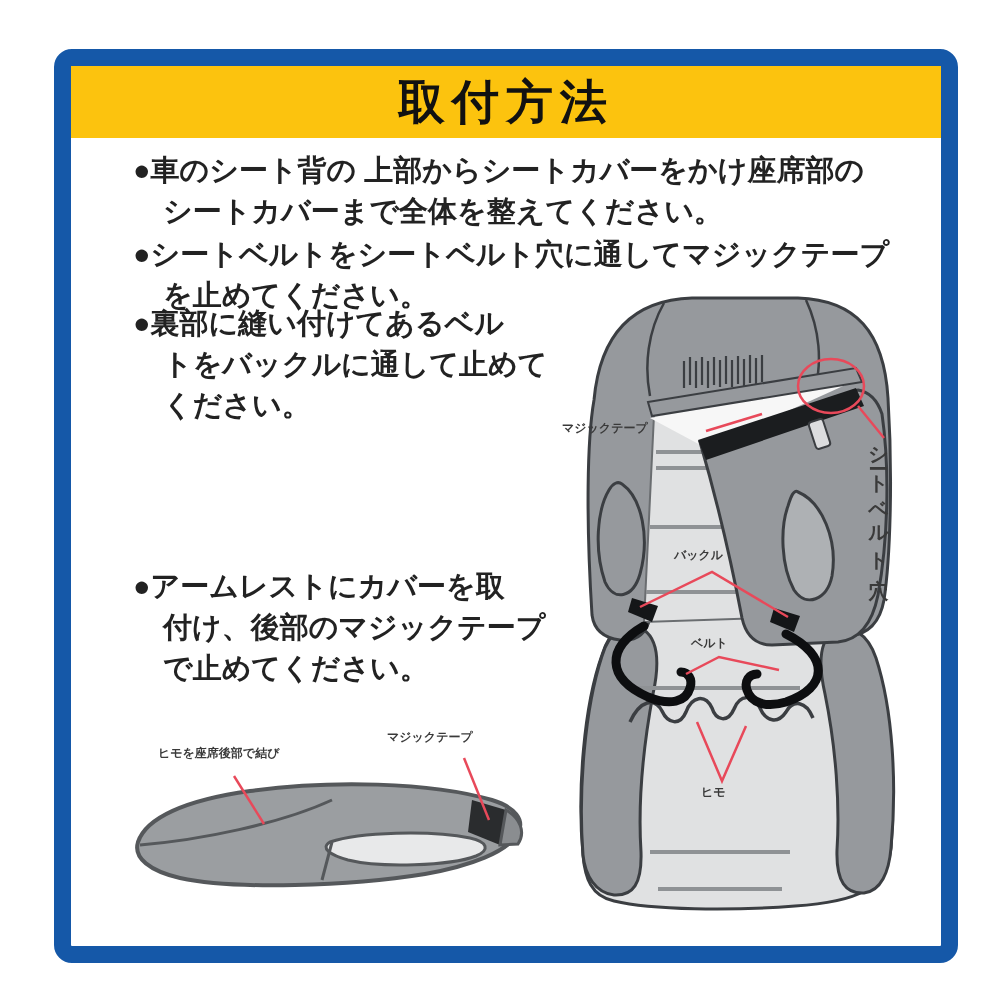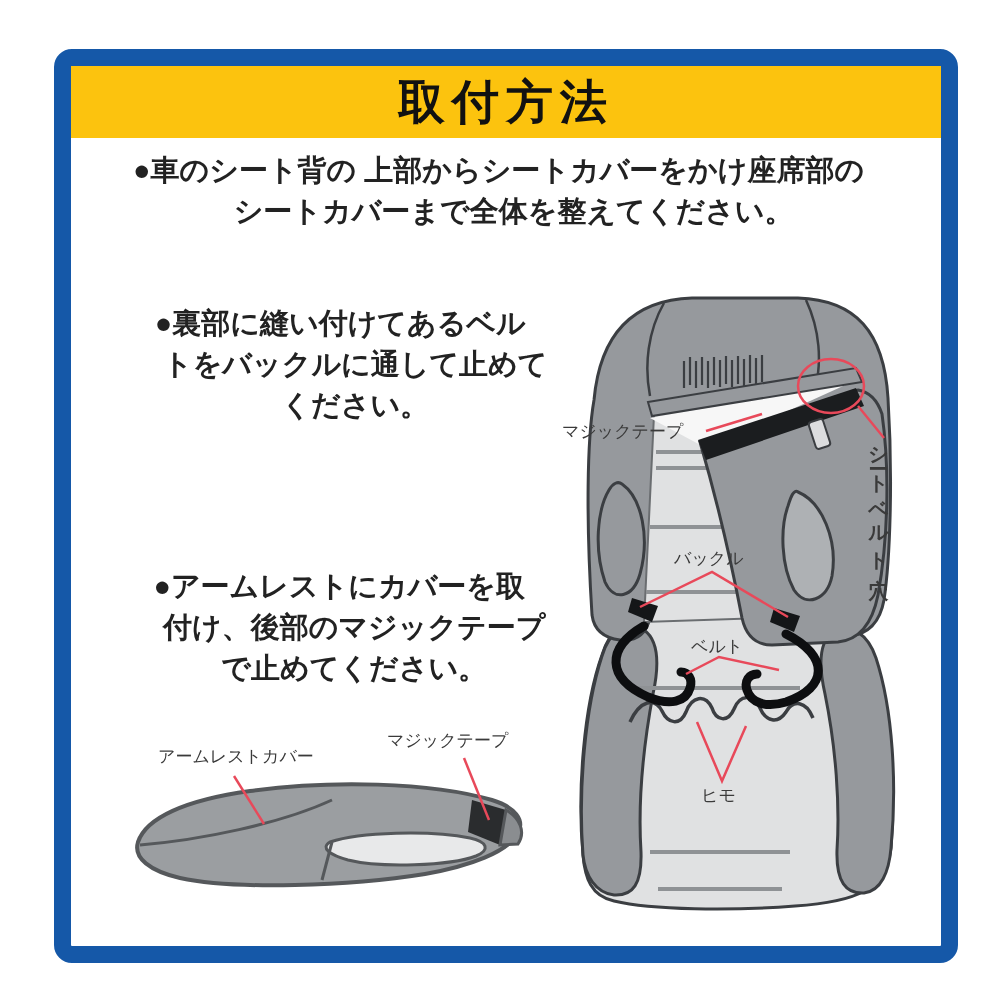--- a/index.html
+++ b/index.html
@@ -4,39 +4,41 @@
 <style>
   html,body{margin:0;padding:0;background:#ffffff;}
   .page{position:relative;width:968px;height:1000px;background:#ffffff;overflow:hidden;
         font-family:"Liberation Sans","DejaVu Sans",sans-serif;}
   .frame{position:absolute;left:54px;top:49px;width:870px;height:880px;
          border:17px solid #1558a8;border-radius:18px;background:#ffffff;}
   .header-band{position:absolute;left:0;top:0;width:100%;height:72px;background:#fcc30e;}
   .title{width:100%;height:72px;line-height:72px;text-align:center;
          font-size:47px;font-weight:700;color:#111111;letter-spacing:7px;}
   .bullet{position:absolute;font-size:29px;line-height:41px;font-weight:700;color:#222222;
-          white-space:pre;padding-left:30px;text-indent:-30px;text-align:center;}
-  .lbl{position:absolute;font-size:17px;font-weight:400;color:#3a3a3a;white-space:nowrap;}
+          white-space:pre;padding-left:30px;text-indent:-30px;}
+  .lbl{position:absolute;font-size:12px;font-weight:700;color:#3a3a3a;white-space:nowrap;}
   .lbl-v{position:absolute;font-size:20px;font-weight:700;color:#3a3a3a;
          writing-mode:vertical-rl;letter-spacing:3px;}
   svg.overlay{position:absolute;left:0;top:0;}
 </style>
 </head>
 <body>
 
 <div class="page">
 
   <div class="frame">
     <div class="header-band">
       <div class="title">取付方法</div>
     </div>
   </div>
 
   <div class="bullet" style="left:133px;top:150px;">●車のシート背の 上部からシートカバーをかけ座席部の
 シートカバーまで全体を整えてください。</div>
+  <div class="bullet" style="left:133px;top:234px;">●シートベルトをシートベルト穴に通してマジックテープ
+を止めてください。</div>
   <div class="bullet" style="left:133px;top:303px;">●裏部に縫い付けてあるベル
 トをバックルに通して止めて
 ください。</div>
   <div class="bullet" style="left:133px;top:566px;">●アームレストにカバーを取
 付け、後部のマジックテープ
 で止めてください。</div>
 
   <svg class="overlay" width="1000" height="1000" viewBox="0 0 1000 1000">
 
     <g>
@@ -104,16 +106,16 @@
       <path d="M234,776 L264,824"></path>
       <path d="M464,758 L489,820"></path>
     </g>
   </svg>
 
   <div class="lbl" style="left:562px;top:420px;">マジックテープ</div>
   <div class="lbl-v" style="left:866px;top:432px;">シートベルト穴</div>
   <div class="lbl" style="left:674px;top:547px;">バックル</div>
   <div class="lbl" style="left:691px;top:635px;">ベルト</div>
   <div class="lbl" style="left:701px;top:784px;">ヒモ</div>
-  <div class="lbl" style="left:158px;top:745px;">アームレストカバー</div>
+  <div class="lbl" style="left:158px;top:745px;">ヒモを座席後部で結び</div>
   <div class="lbl" style="left:387px;top:729px;">マジックテープ</div>
 
 </div>
 
 </body></html>

